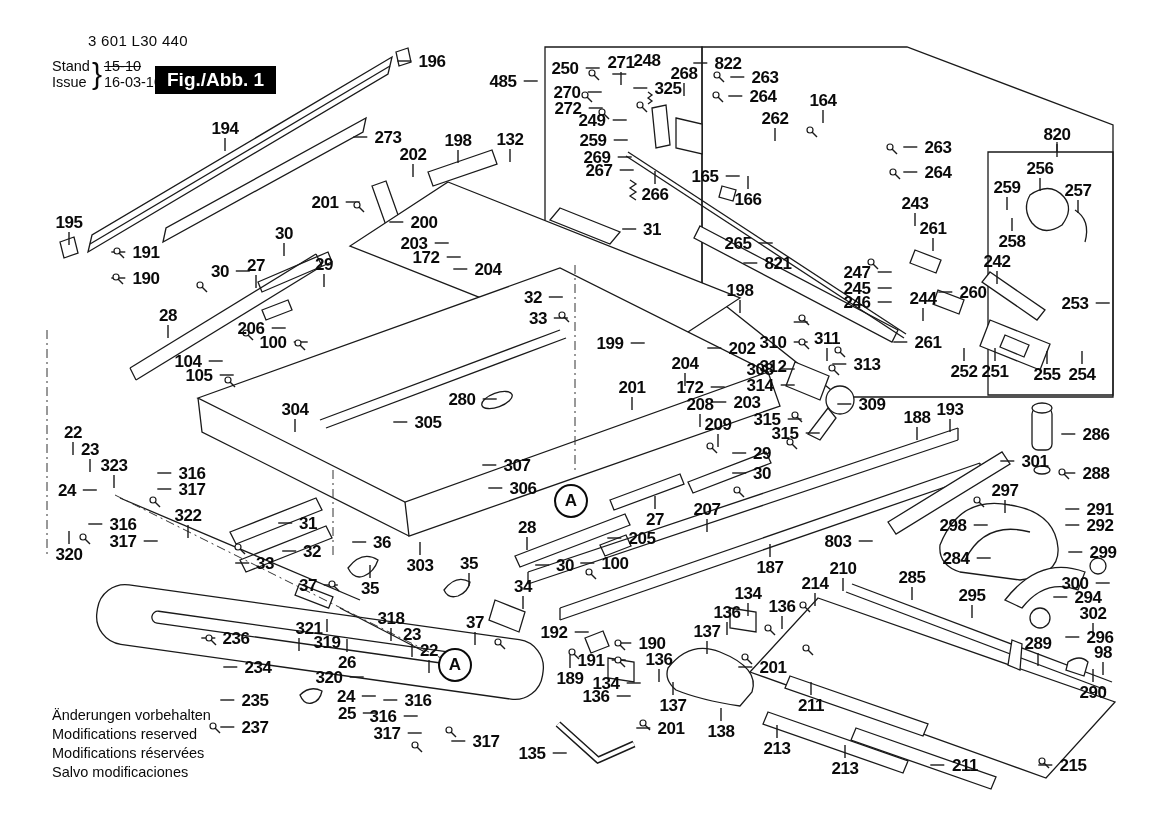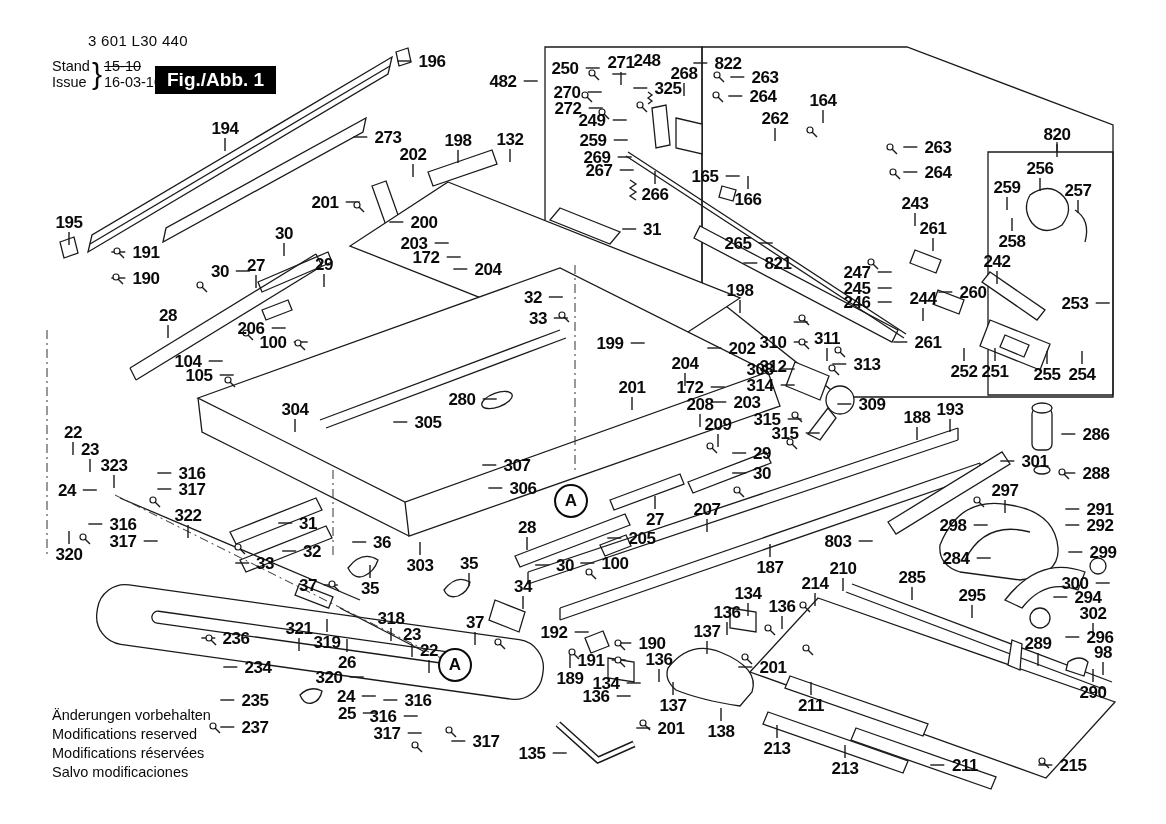--- a/index.html
+++ b/index.html
@@ -474,21 +474,21 @@
       <div class="lbl" style="left: 256px; top: 265px;">27</div>
       <div class="lbl" style="left: 324px; top: 264px;">29</div>
       <div class="lbl" style="left: 220px; top: 271px;">30</div>
       <div class="lbl" style="left: 146px; top: 252px;">191</div>
       <div class="lbl" style="left: 146px; top: 278px;">190</div>
       <div class="lbl" style="left: 168px; top: 315px;">28</div>
       <div class="lbl" style="left: 251px; top: 328px;">206</div>
       <div class="lbl" style="left: 273px; top: 342px;">100</div>
       <div class="lbl" style="left: 188px; top: 361px;">104</div>
       <div class="lbl" style="left: 199px; top: 375px;">105</div>
-      <div class="lbl" style="left: 503px; top: 81px;">482</div>
+      <div class="lbl" style="left: 503px; top: 81px;">485</div>
       <div class="lbl" style="left: 565px; top: 68px;">250</div>
       <div class="lbl" style="left: 621px; top: 62px;">271</div>
       <div class="lbl" style="left: 647px; top: 60px;">248</div>
       <div class="lbl" style="left: 684px; top: 73px;">268</div>
       <div class="lbl" style="left: 668px; top: 88px;">325</div>
       <div class="lbl" style="left: 567px; top: 92px;">270</div>
       <div class="lbl" style="left: 568px; top: 108px;">272</div>
       <div class="lbl" style="left: 592px; top: 120px;">249</div>
       <div class="lbl" style="left: 593px; top: 140px;">259</div>
       <div class="lbl" style="left: 597px; top: 157px;">269</div>
@@ -581,21 +581,21 @@
       <div class="lbl" style="left: 370px; top: 588px;">35</div>
       <div class="lbl" style="left: 308px; top: 585px;">37</div>
       <div class="lbl" style="left: 420px; top: 565px;">303</div>
       <div class="lbl" style="left: 469px; top: 563px;">35</div>
       <div class="lbl" style="left: 523px; top: 586px;">34</div>
       <div class="lbl" style="left: 475px; top: 622px;">37</div>
       <div class="lbl" style="left: 236px; top: 638px;">236</div>
       <div class="lbl" style="left: 258px; top: 667px;">234</div>
       <div class="lbl" style="left: 255px; top: 700px;">235</div>
       <div class="lbl" style="left: 255px; top: 727px;">237</div>
-      <div class="lbl" style="left: 299px; top: 628px;">321</div>
+      <div class="lbl" style="left: 309px; top: 628px;">321</div>
       <div class="lbl" style="left: 327px; top: 642px;">319</div>
       <div class="lbl" style="left: 347px; top: 662px;">26</div>
       <div class="lbl" style="left: 329px; top: 677px;">320</div>
       <div class="lbl" style="left: 346px; top: 696px;">24</div>
       <div class="lbl" style="left: 347px; top: 713px;">25</div>
       <div class="lbl" style="left: 391px; top: 618px;">318</div>
       <div class="lbl" style="left: 412px; top: 634px;">23</div>
       <div class="lbl" style="left: 429px; top: 650px;">22</div>
       <div class="lbl" style="left: 418px; top: 700px;">316</div>
       <div class="lbl" style="left: 383px; top: 716px;">316</div>

